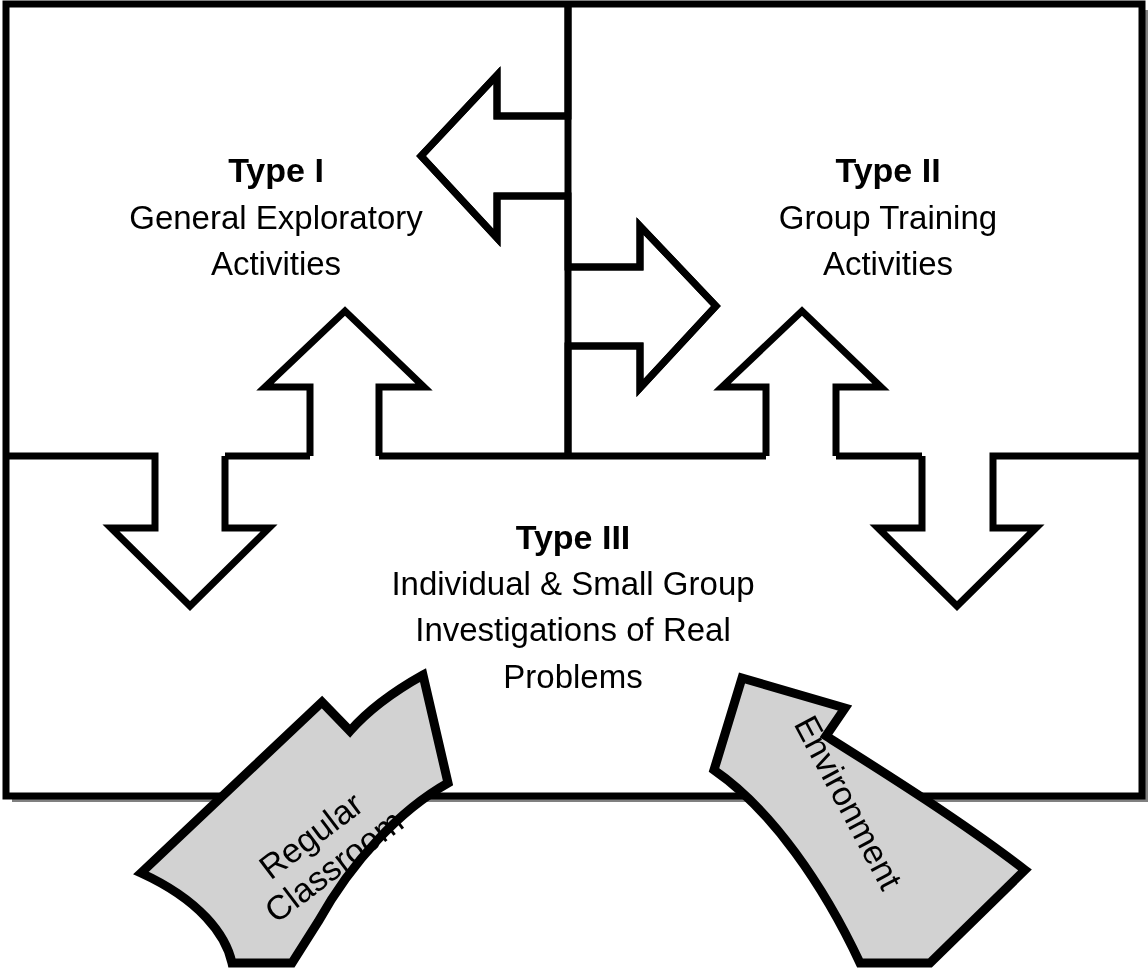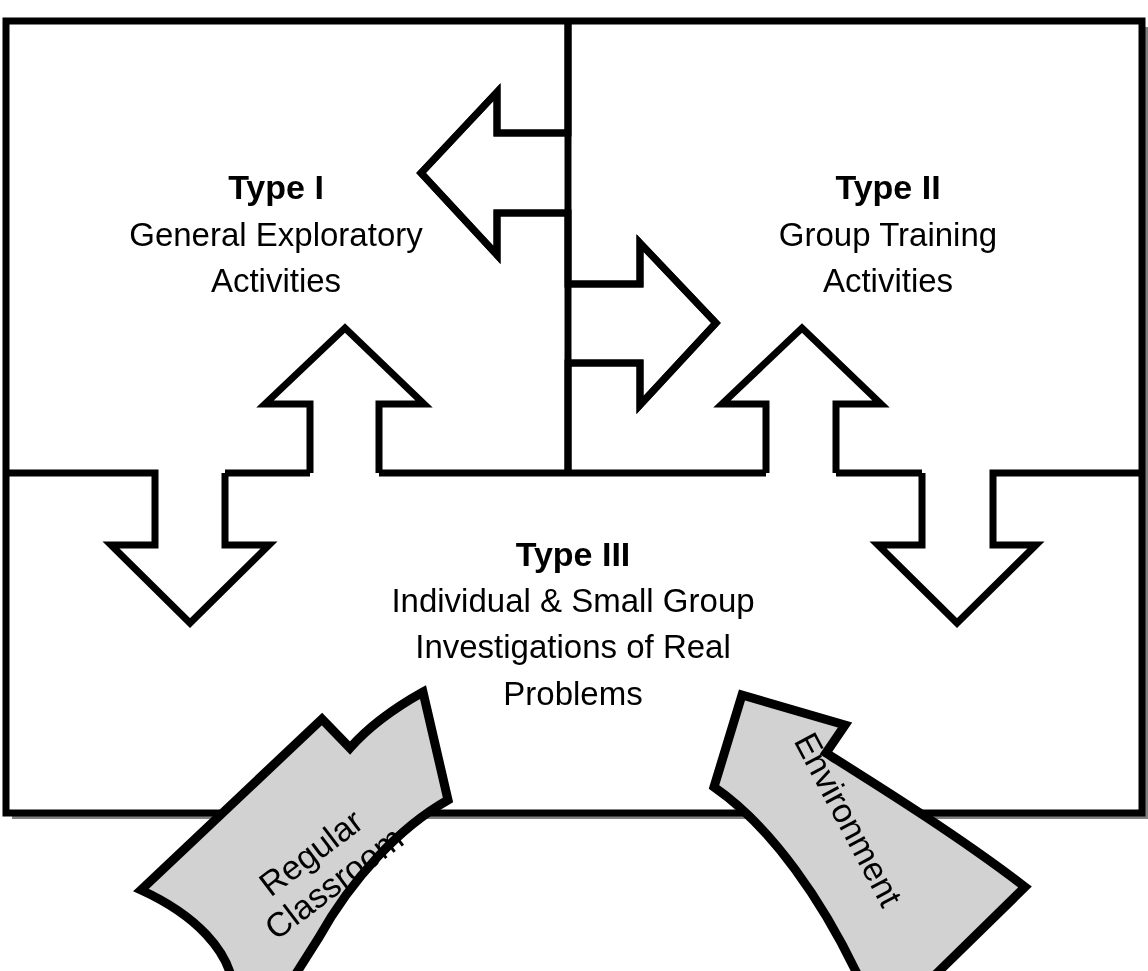--- a/index.html
+++ b/index.html
@@ -1,18 +1,18 @@
 <!DOCTYPE html>
 <html><head>
 <meta charset="utf-8">
 <style>
   html,body{margin:0;padding:0;background:#ffffff;}
   body{width:1148px;height:971px;overflow:hidden;
        font-family:"Liberation Sans","DejaVu Sans",sans-serif;}
-  #stage{position:relative;width:1148px;height:830px;margin-top:17px;}
+  #stage{position:relative;width:1148px;height:830px;}
   svg{position:absolute;top:0;left:0;}
   .ttl{font-weight:bold;}
   text{fill:#000;}
 </style>
 </head>
 <body>
 
 <div id="stage">
 <svg width="1148" height="971" viewBox="0 0 1148 971">
 

